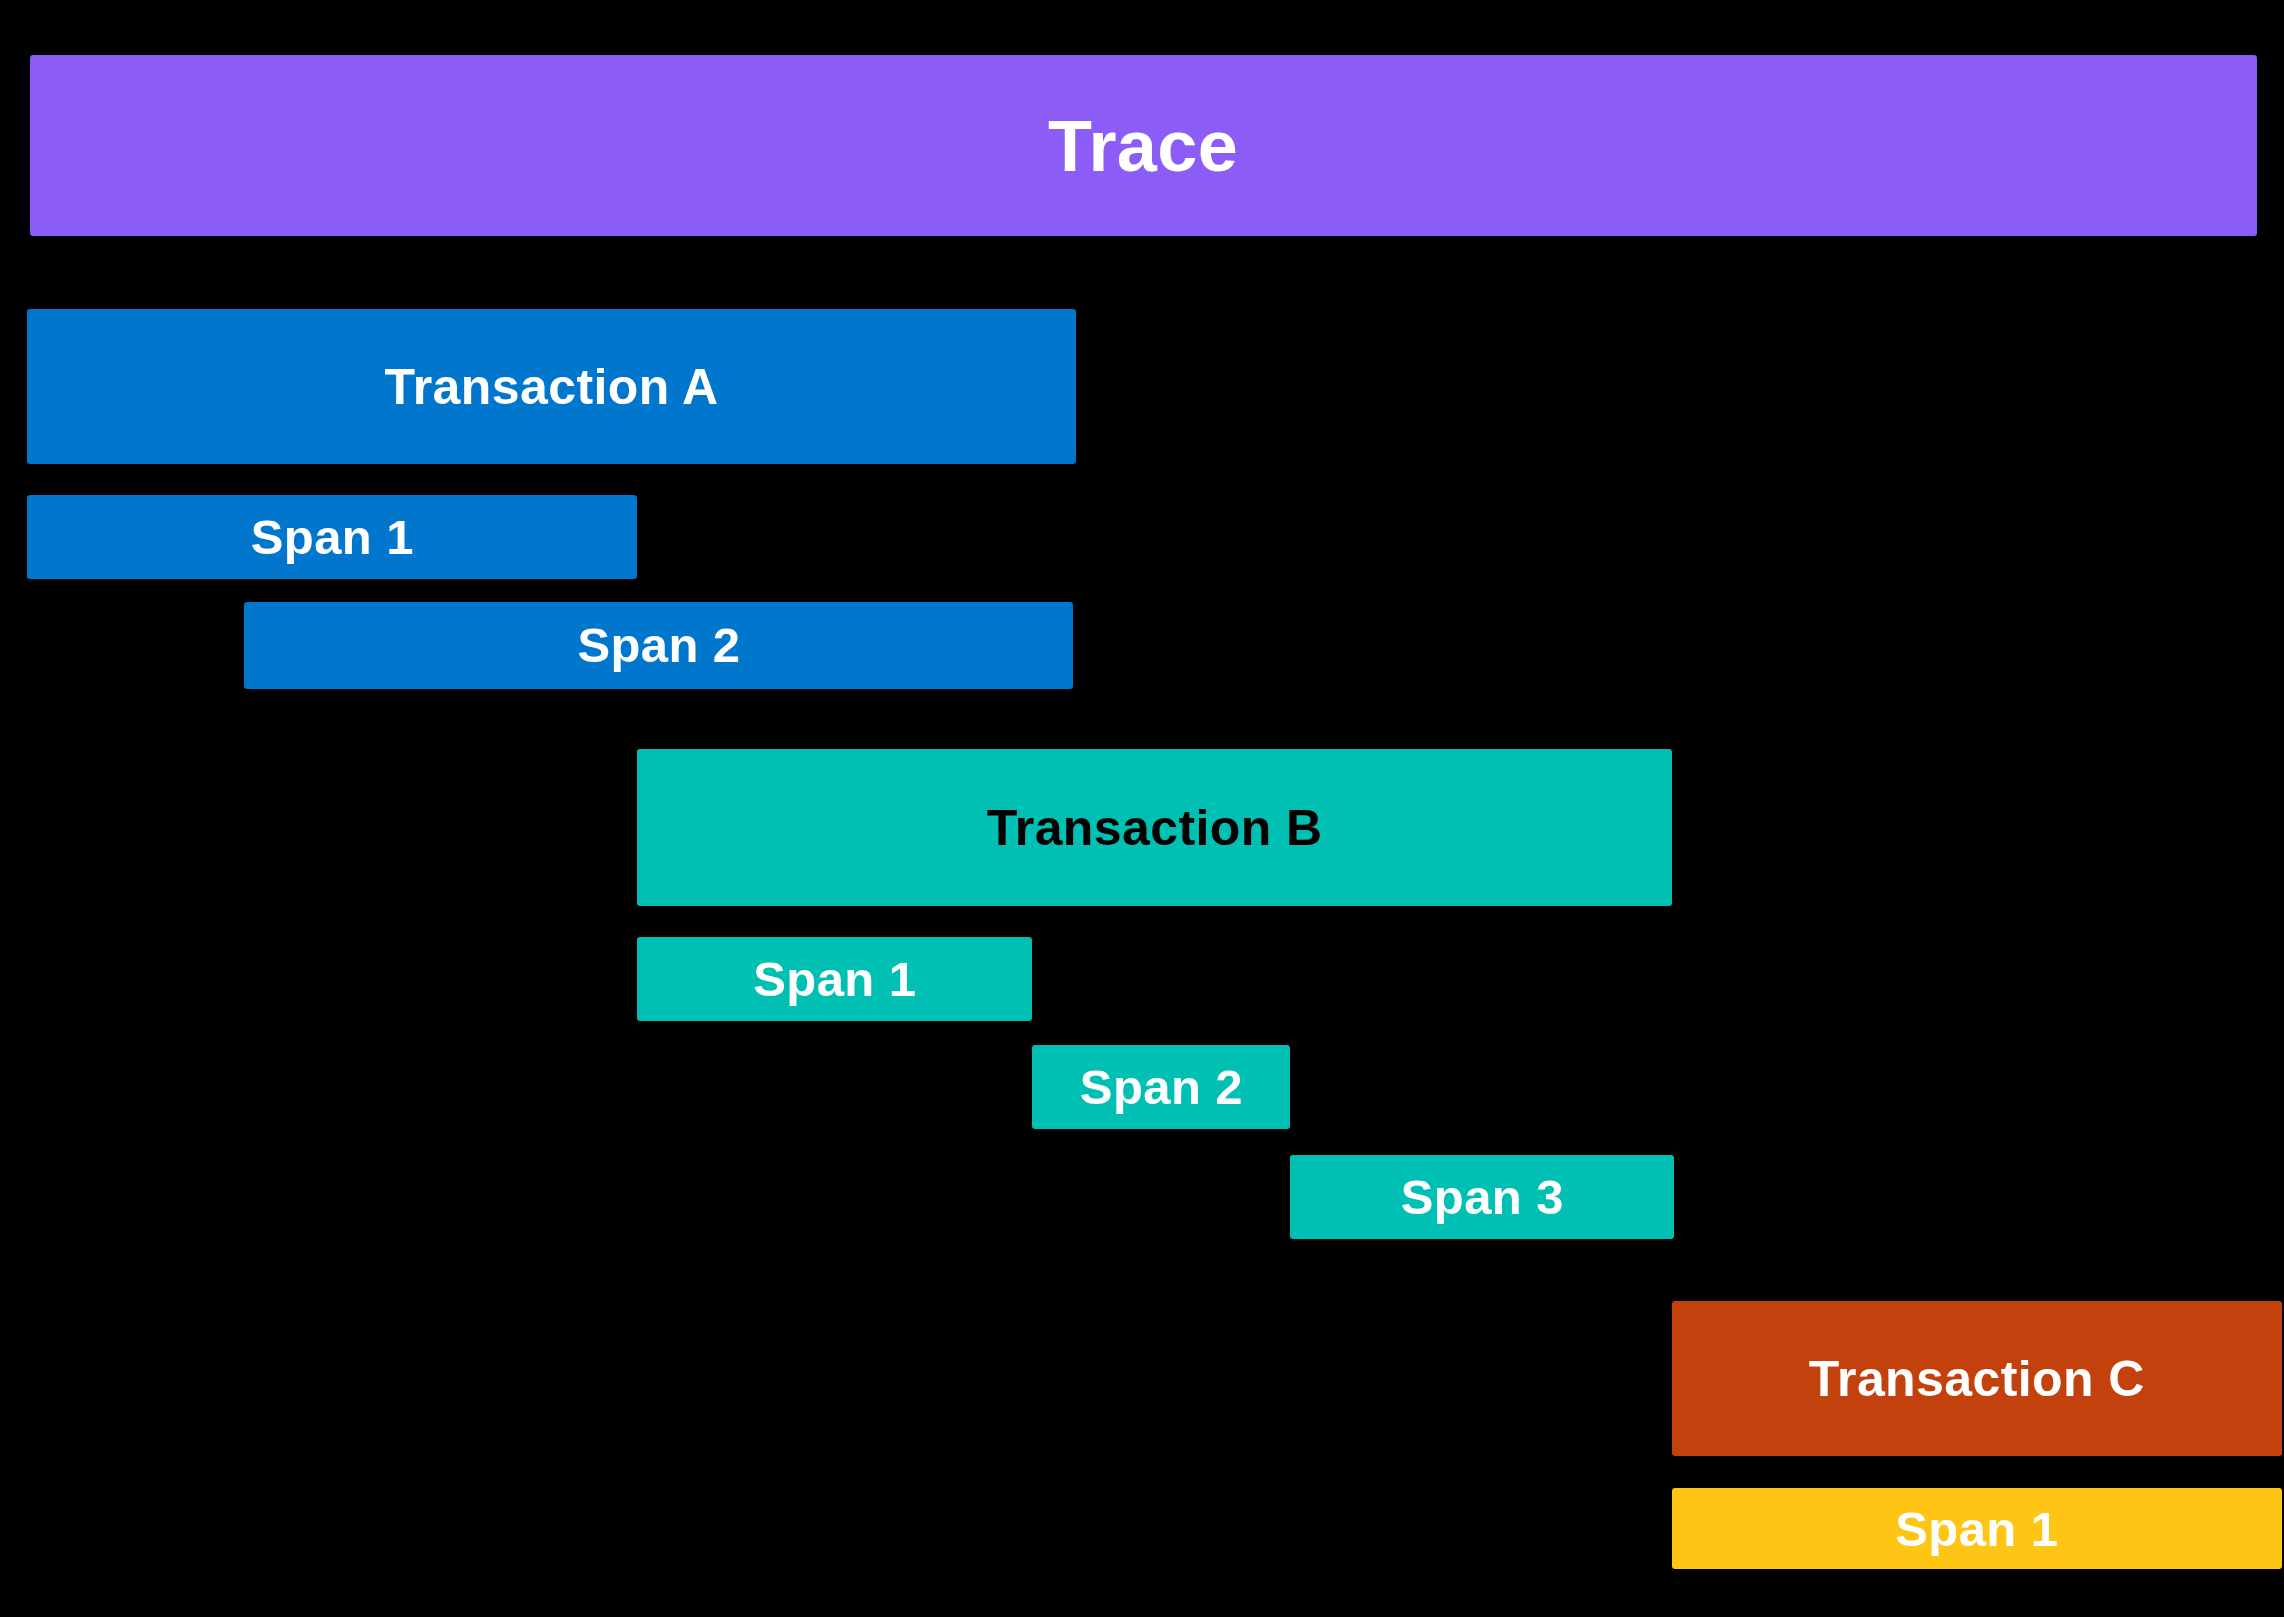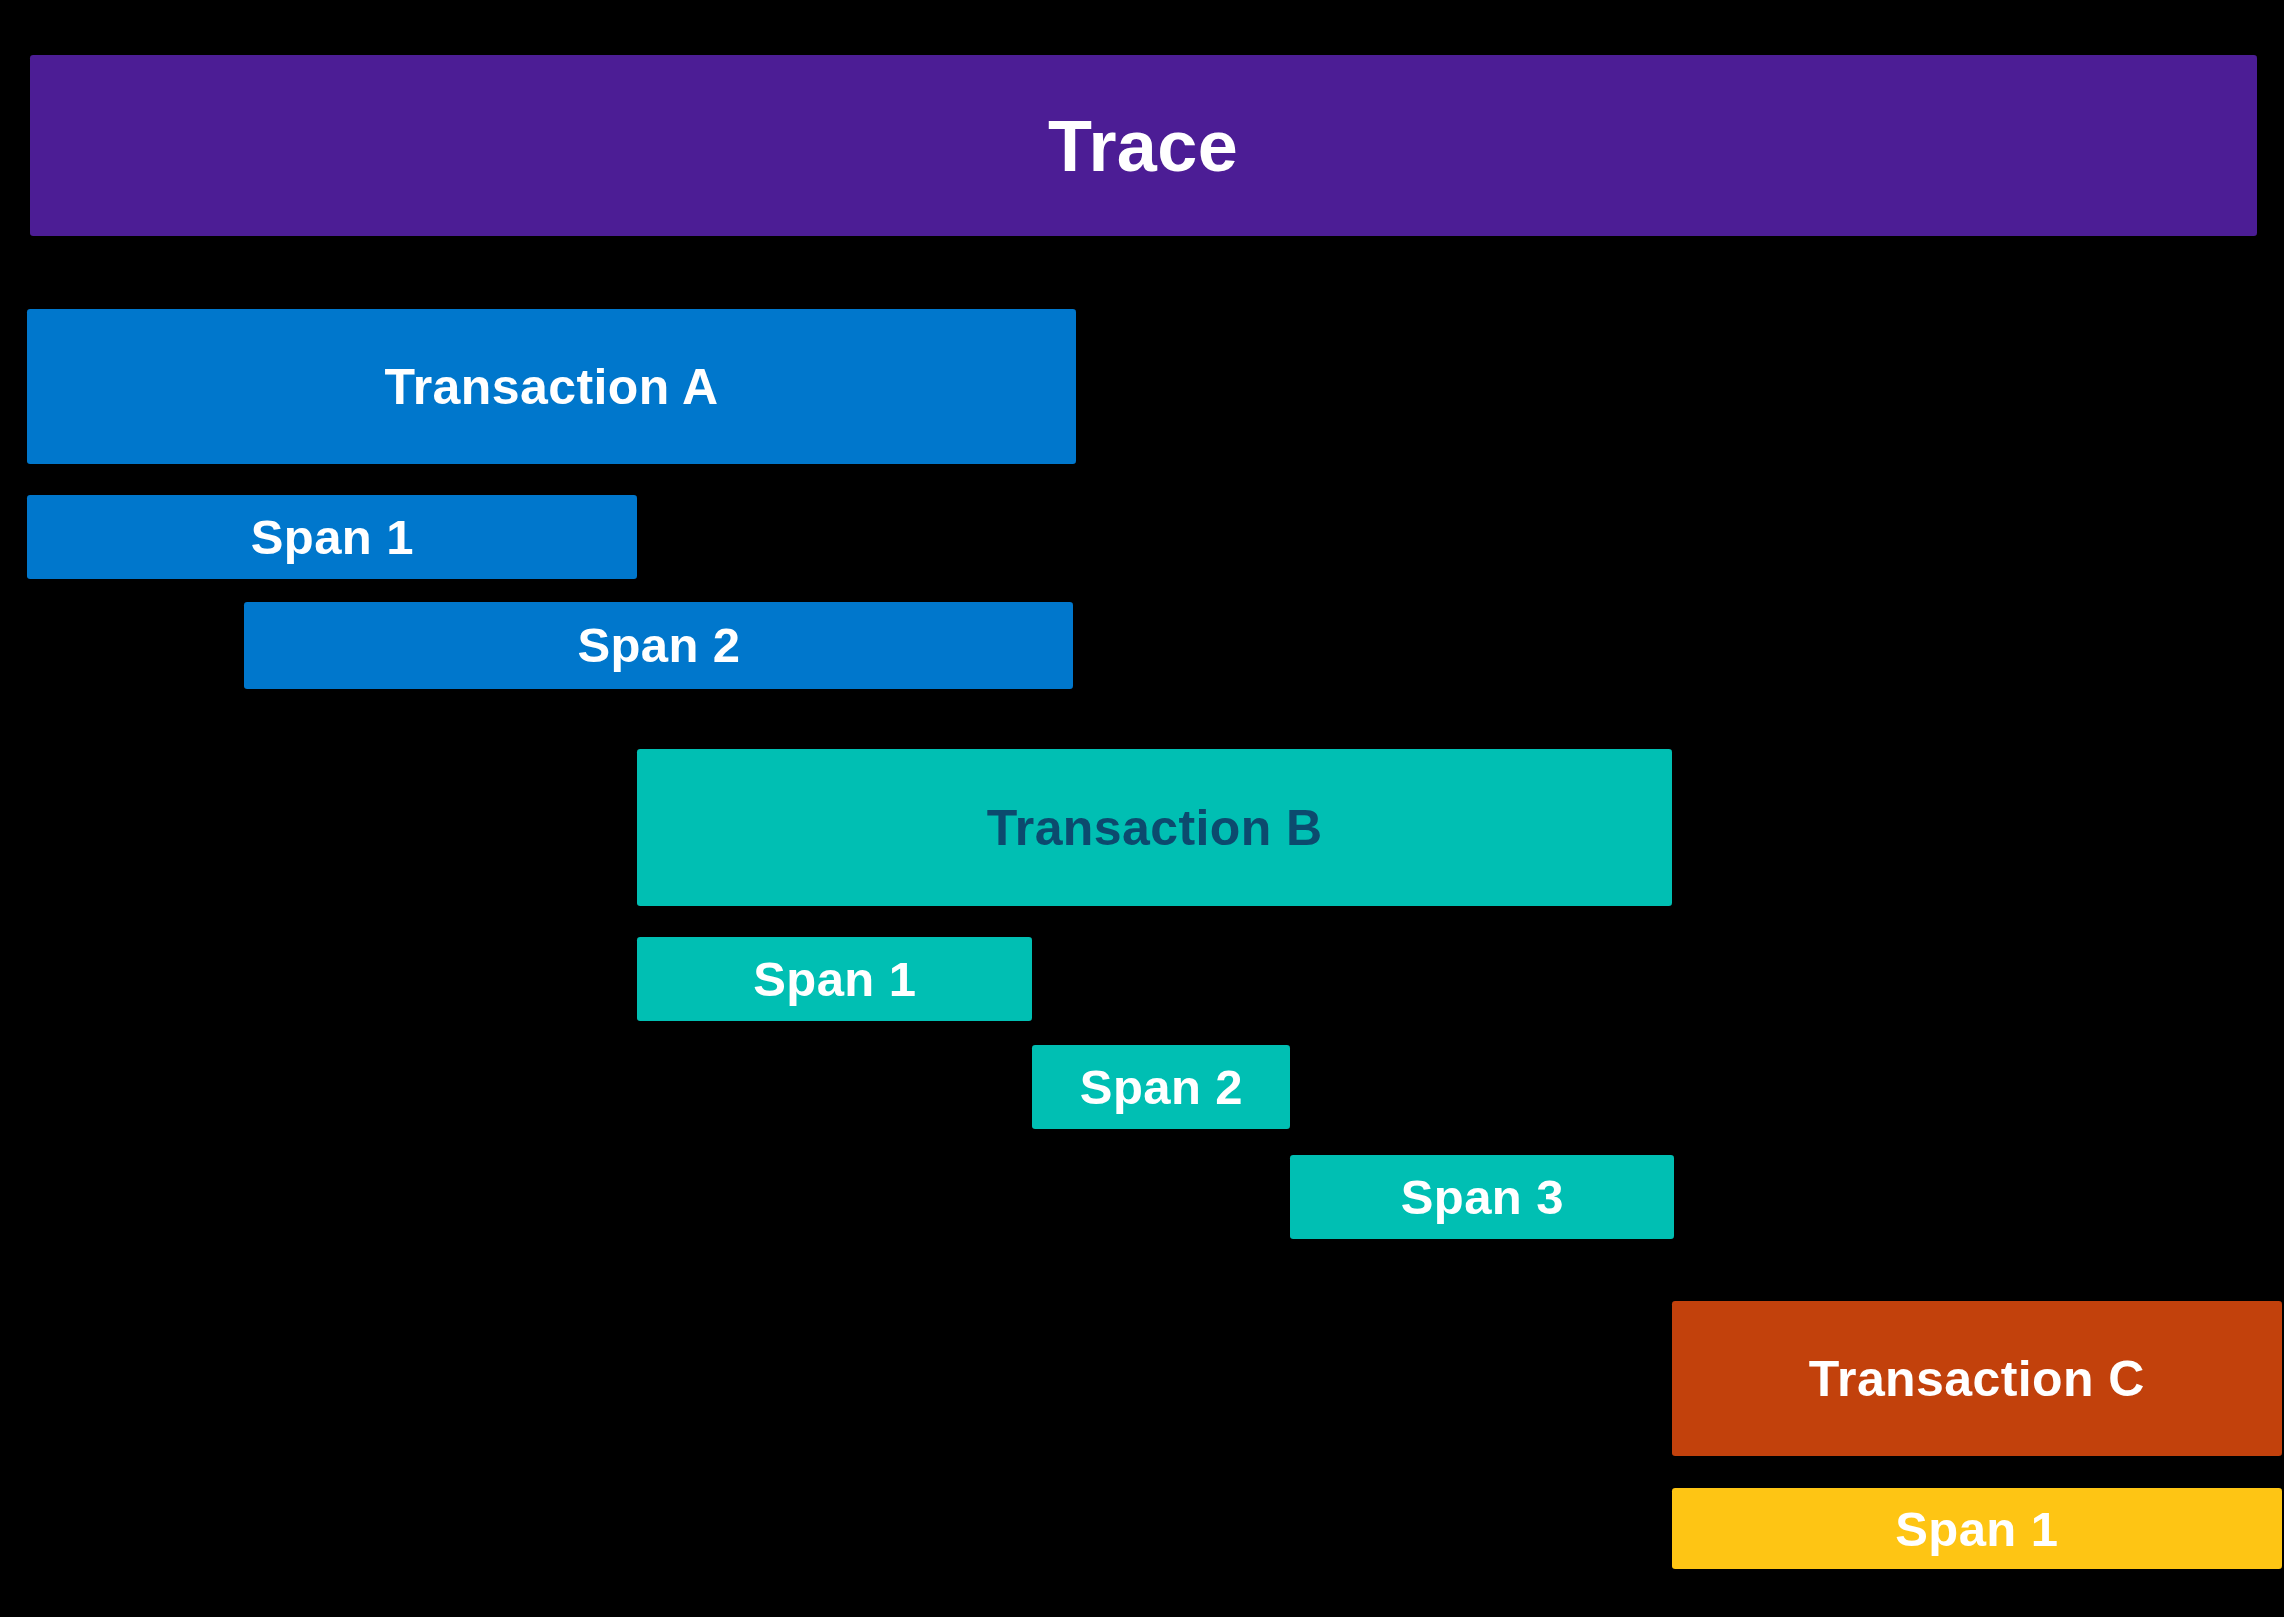--- a/index.html
+++ b/index.html
@@ -27,33 +27,33 @@
     white-space: nowrap;
   }
   .bar.trace       { font-size: 72px; }
   .bar.transaction { font-size: 50px; }
   .bar.span        { font-size: 49px; margin-top: 8px; }
 </style>
 </head>
 <body>
 
 <div class="canvas" style="background: rgb(0, 0, 0);">
-    <div class="bar trace" style="left: 1.3%; top: 3.4%; width: 97.5%; height: 11.2%; background: #4c1d95; color: rgb(255, 255, 255);">
+    <div class="bar trace" style="left: 1.3%; top: 3.4%; width: 97.5%; height: 11.2%; background: #8b5cf6; color: rgb(255, 255, 255);">
       <span>Trace</span>
     </div>
     <div class="bar transaction" style="left: 1.2%; top: 19.1%; width: 45.9%; height: 9.6%; background: rgb(0, 119, 204); color: rgb(255, 255, 255);">
       <span>Transaction A</span>
     </div>
     <div class="bar span" style="left: 1.2%; top: 30.1%; width: 26.7%; height: 5.2%; background: rgb(0, 119, 204); color: rgb(255, 255, 255);">
       <span>Span 1</span>
     </div>
     <div class="bar span" style="left: 10.7%; top: 36.7%; width: 36.3%; height: 5.4%; background: rgb(0, 119, 204); color: rgb(255, 255, 255);">
       <span>Span 2</span>
     </div>
-    <div class="bar transaction" style="left: 27.9%; top: 46.3%; width: 45.3%; height: 9.7%; background: rgb(0, 191, 179); color: #0c4a6e;">
+    <div class="bar transaction" style="left: 27.9%; top: 46.3%; width: 45.3%; height: 9.7%; background: rgb(0, 191, 179); color: #000000;">
       <span>Transaction B</span>
     </div>
     <div class="bar span" style="left: 27.9%; top: 57.4%; width: 17.3%; height: 5.2%; background: rgb(0, 191, 179); color: rgb(255, 255, 255);">
       <span>Span 1</span>
     </div>
     <div class="bar span" style="left: 45.2%; top: 64.1%; width: 11.3%; height: 5.2%; background: rgb(0, 191, 179); color: rgb(255, 255, 255);">
       <span>Span 2</span>
     </div>
     <div class="bar span" style="left: 56.5%; top: 70.9%; width: 16.8%; height: 5.2%; background: rgb(0, 191, 179); color: rgb(255, 255, 255);">
       <span>Span 3</span>

